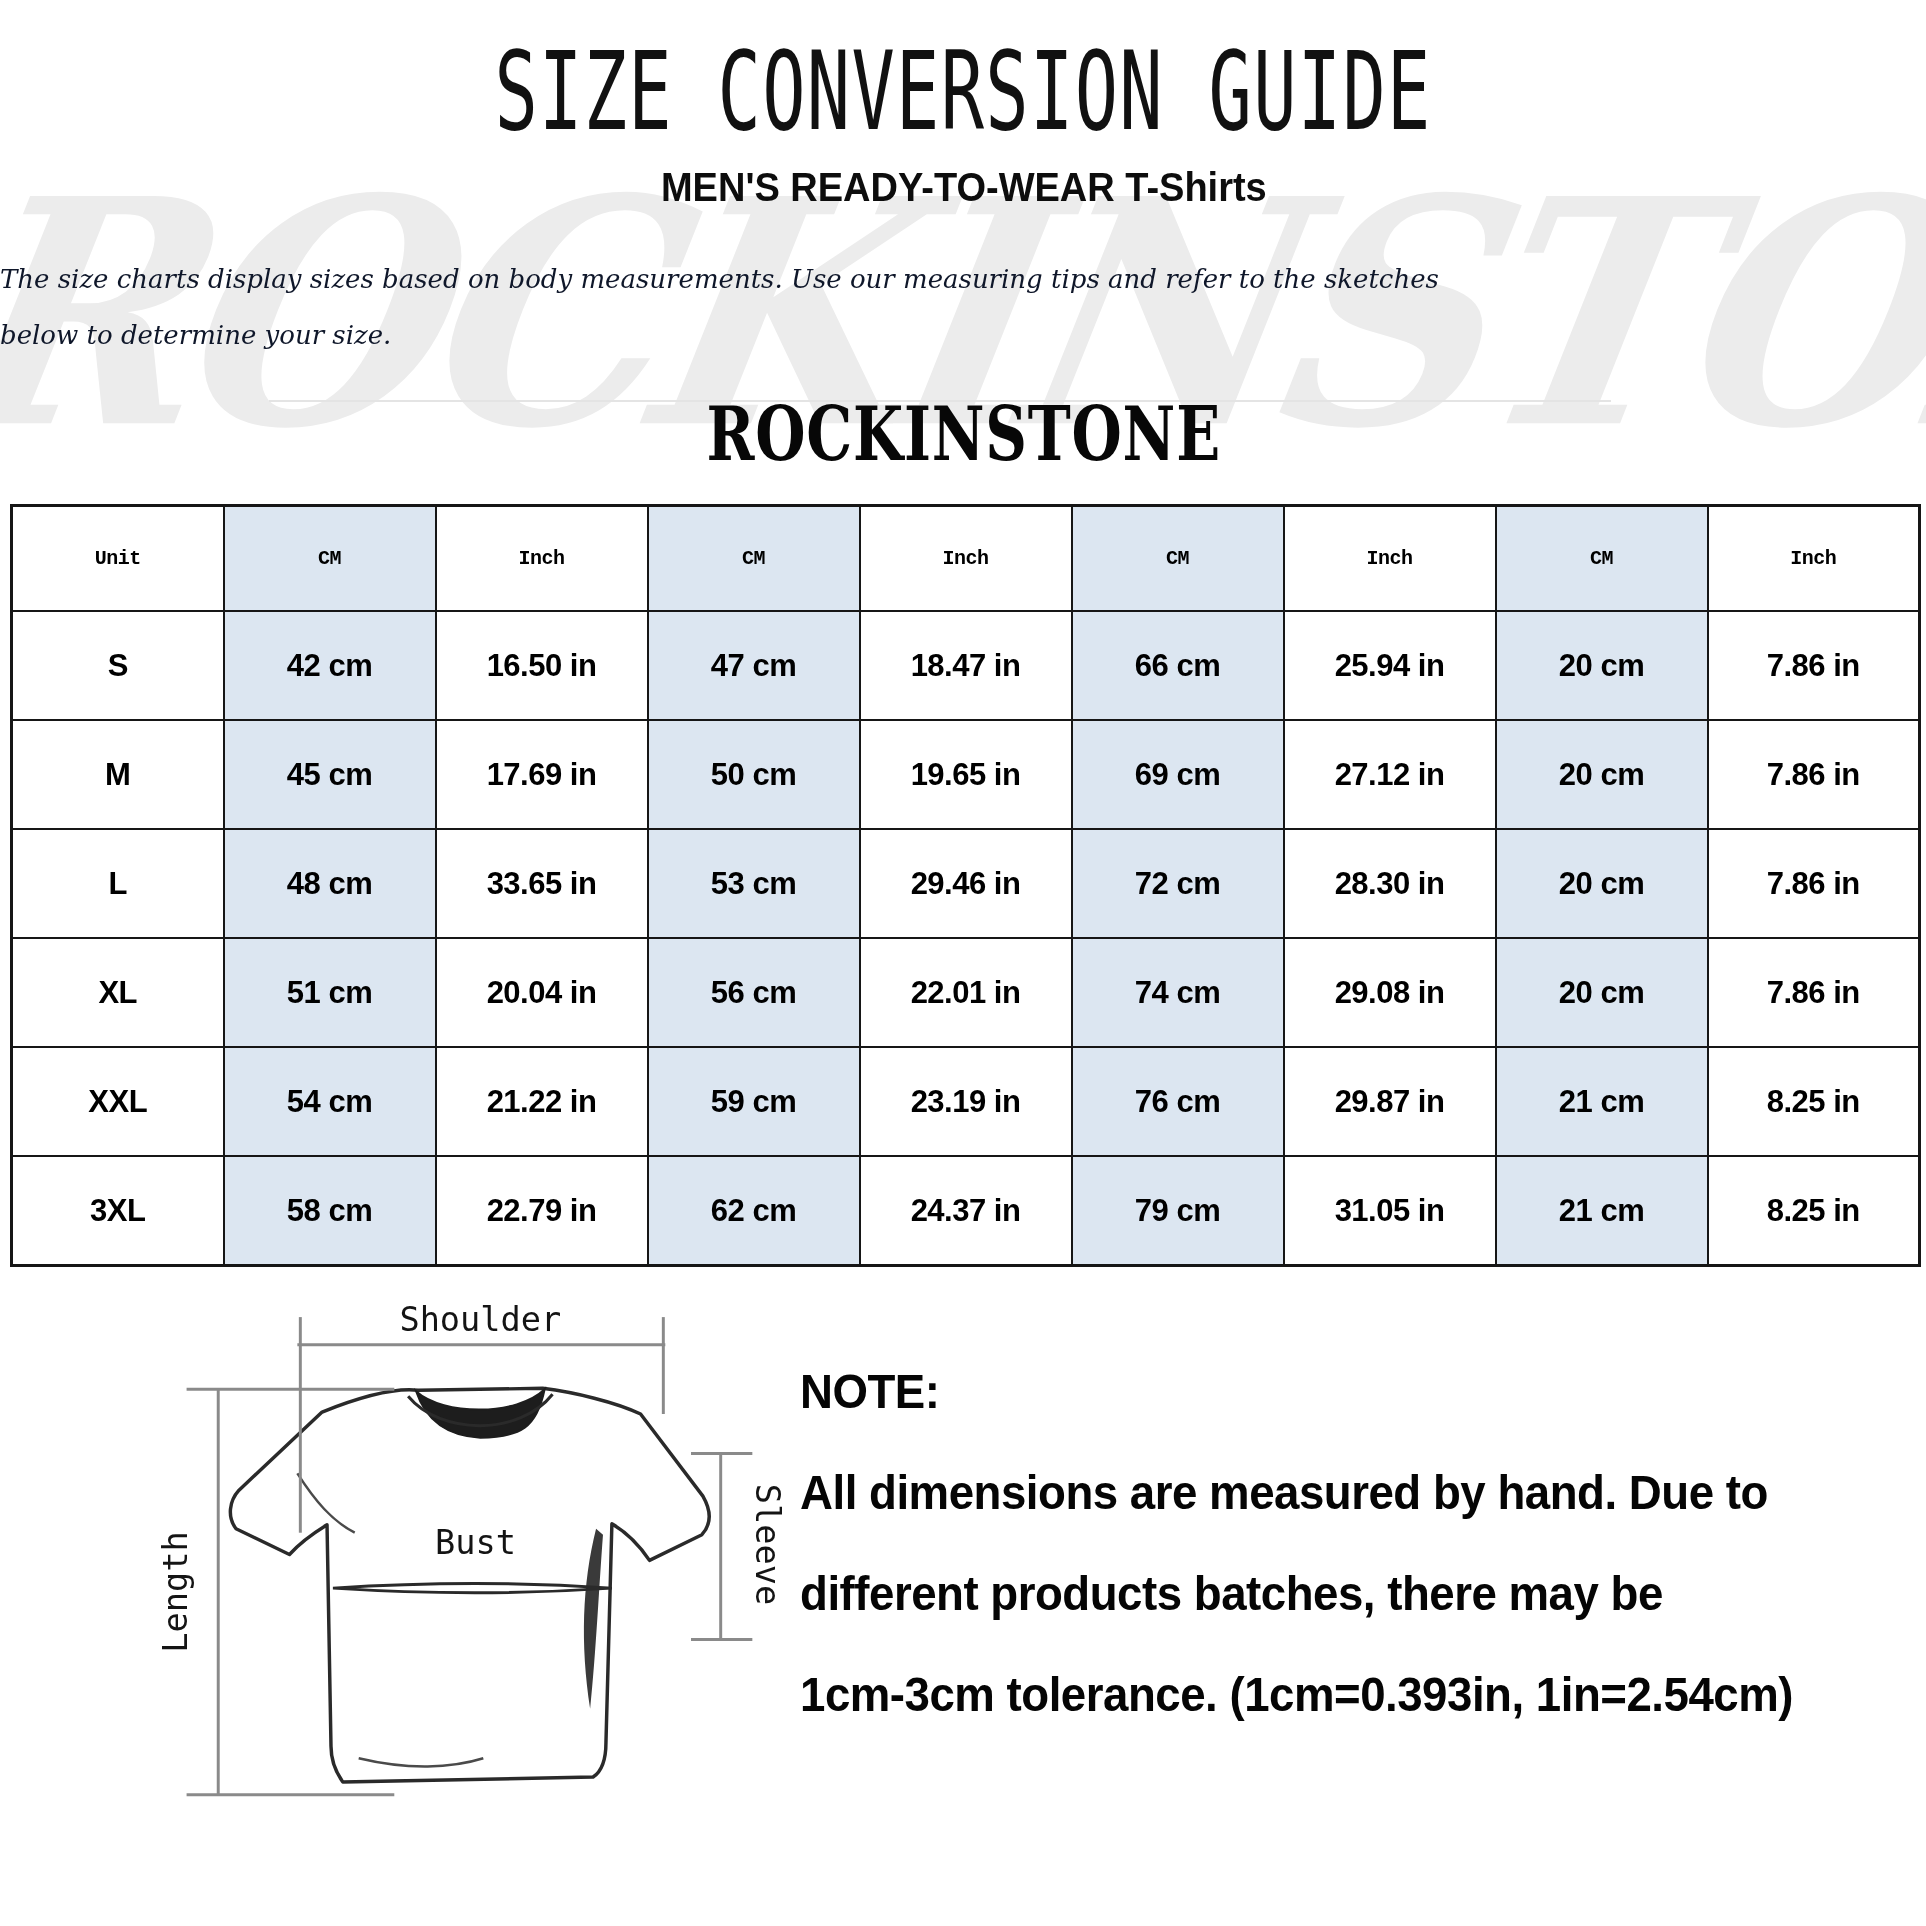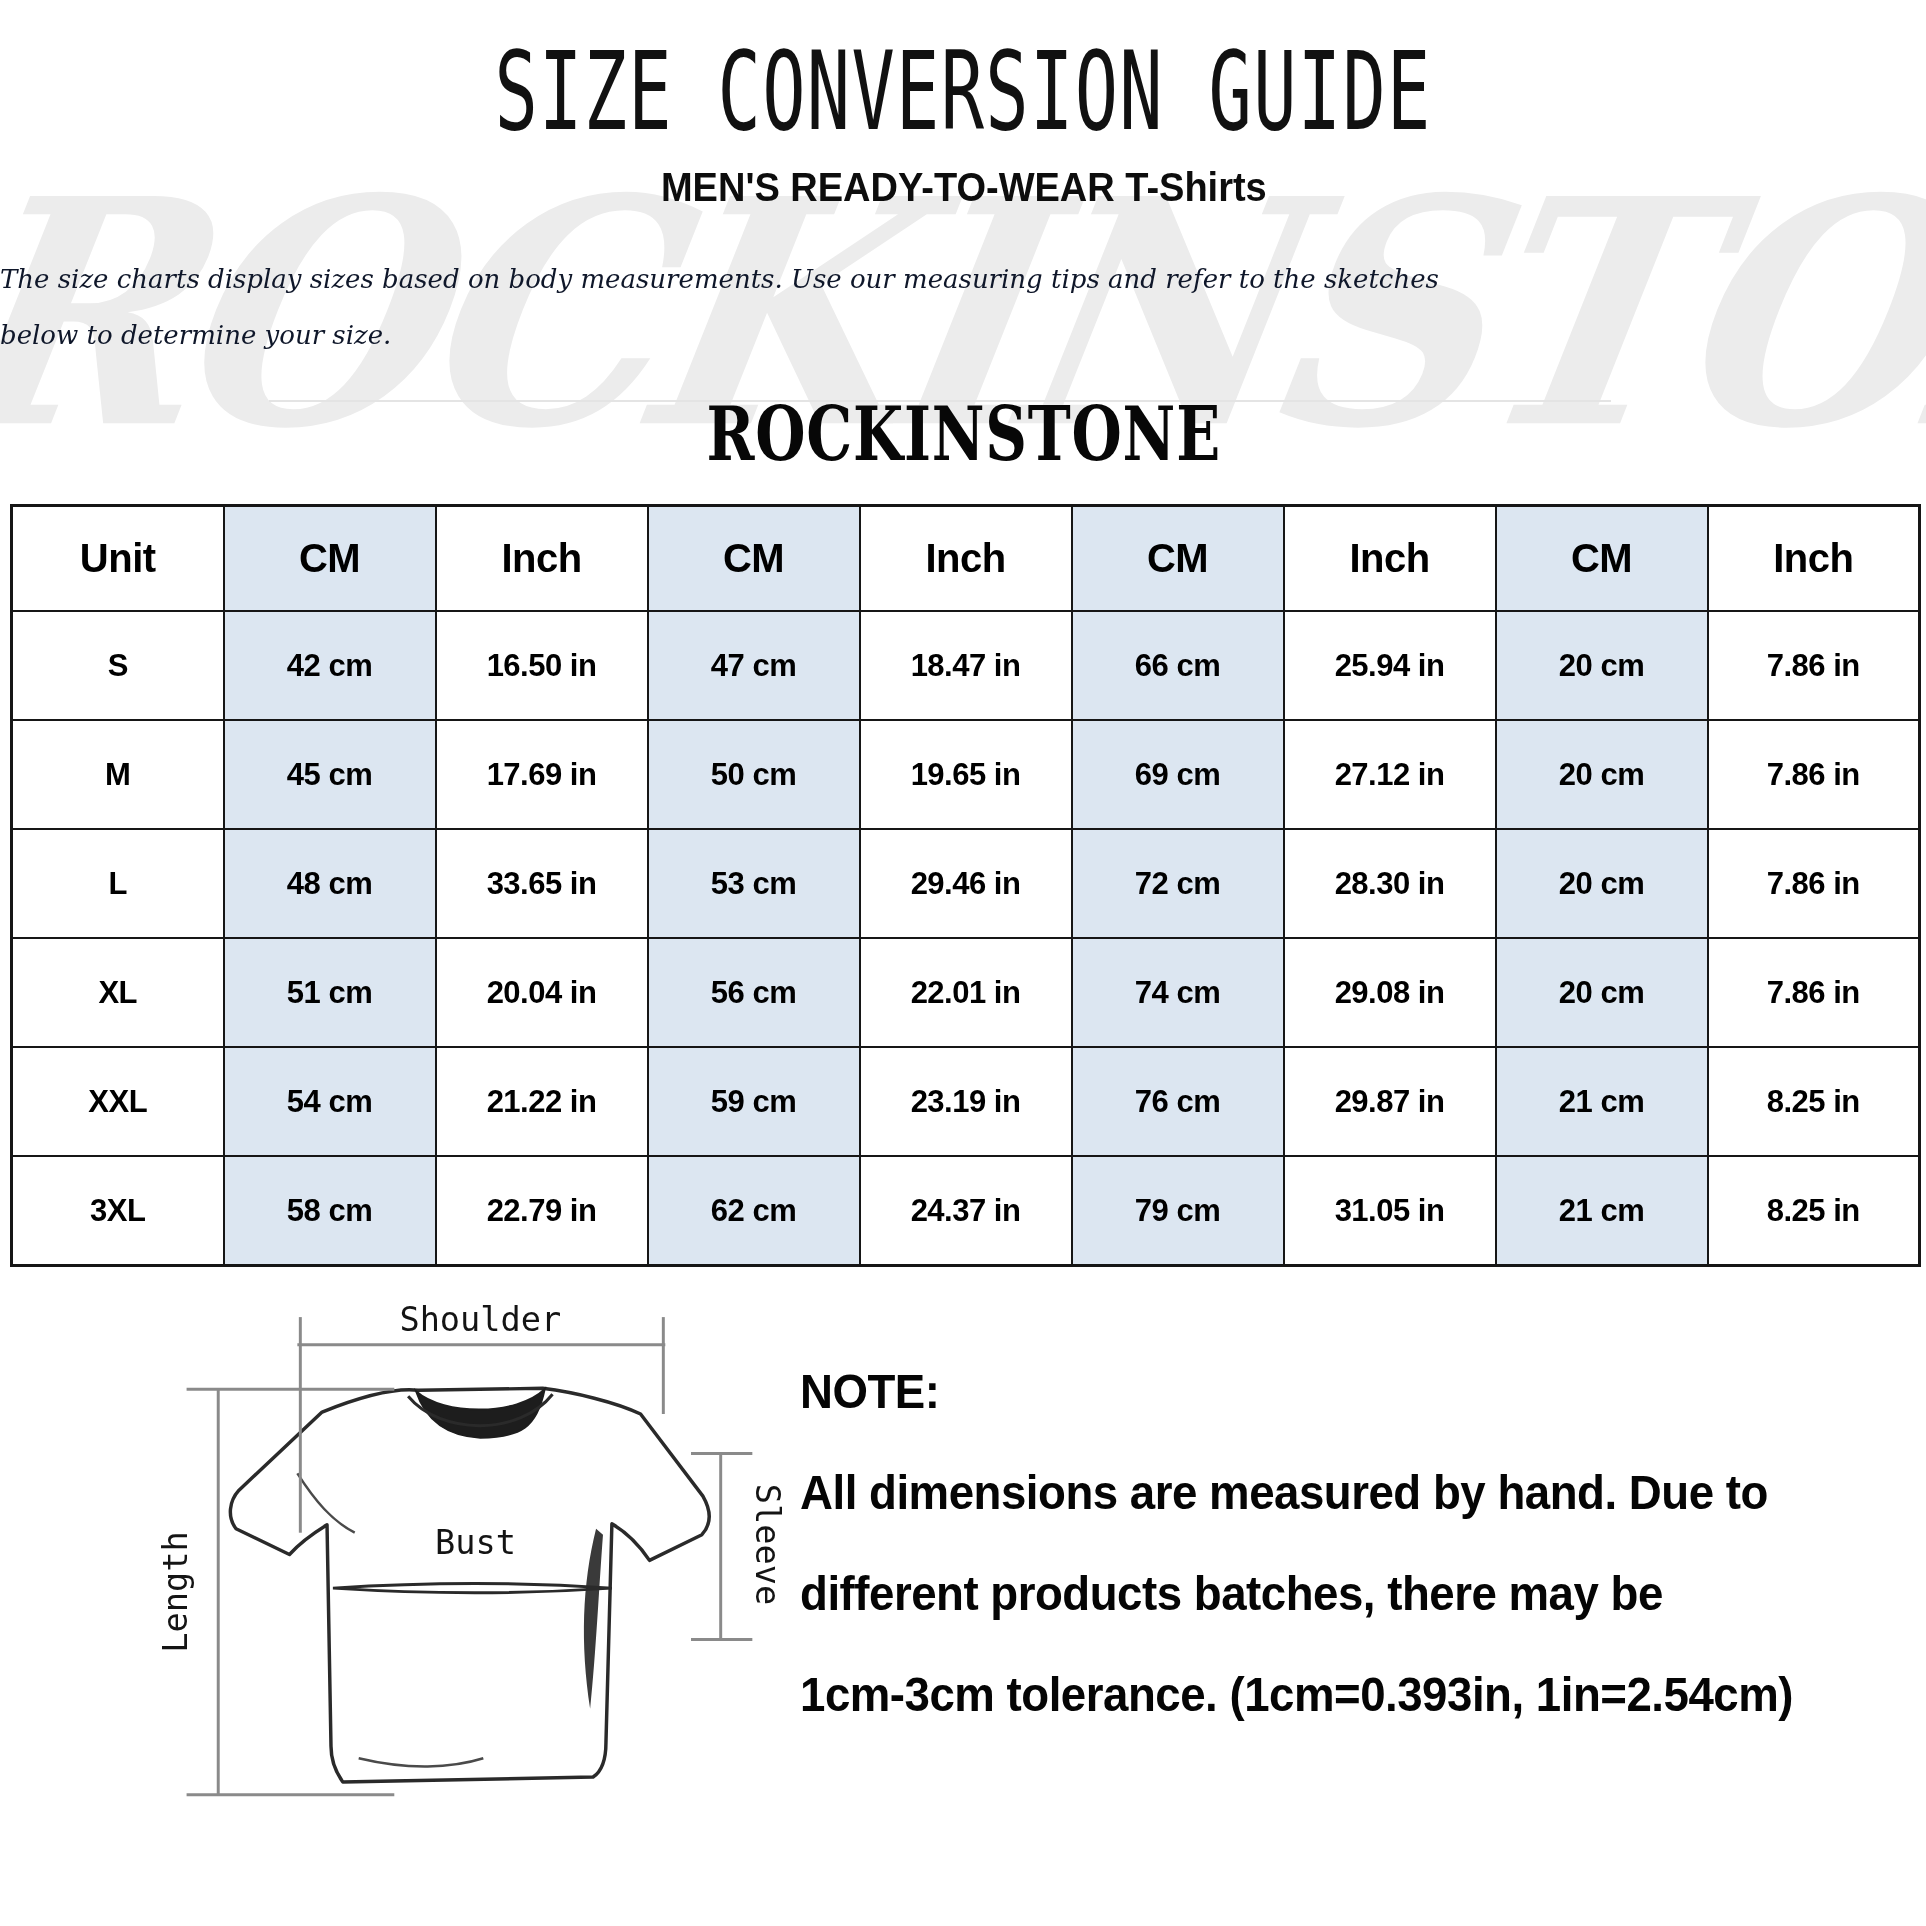--- a/index.html
+++ b/index.html
@@ -41,21 +41,21 @@
   table.size-table{
     border-collapse:collapse;table-layout:fixed;
     width:1907px;margin:36px 10px 0 10px;
     border:3px solid #161616;
   }
   table.size-table th, table.size-table td{
     border:2px solid #161616;text-align:center;vertical-align:middle;
     font-weight:bold;letter-spacing:-0.5px;padding:0;
   }
   tr.hrow1 th{height:117px;font-size:34px;border-bottom:4px solid #161616;}
-  tr.hrow2 td{height:103px;font-size:40px;}
+  tr.hrow2 td{height:103px;font-size:20px;font-family:Liberation Mono, monospace;}
   tr.drow td{height:107px;font-size:31px;}
   td.blu, th.blu{background:#dce6f1;}
   .bottom{display:flex;align-items:flex-start;margin:28px 0 0 149px;}
   .note{margin-left:8px;padding-top:46px;width:1129px;}
   .note-line{
     font-size:48px;font-weight:bold;line-height:101px;letter-spacing:-0.5px;
     transform:scaleX(0.95);transform-origin:left center;white-space:nowrap;color:#050505;
   }
   svg text{font-family:"DejaVu Sans Mono", monospace;font-size:34px;fill:#141414;}
 </style>

